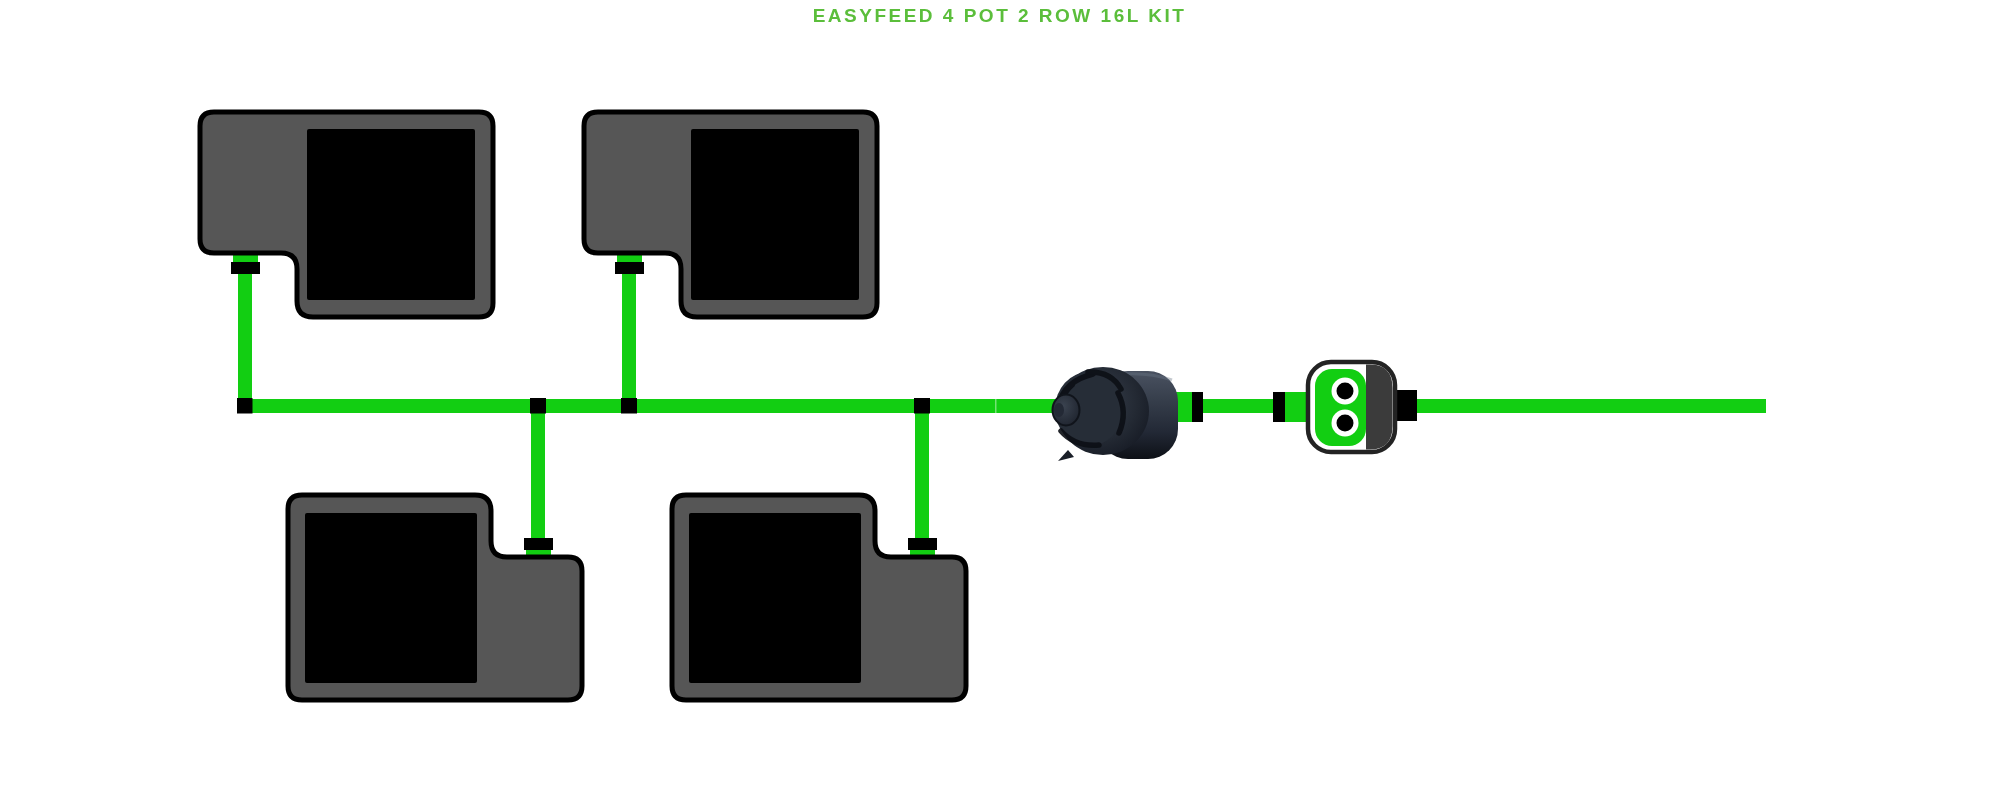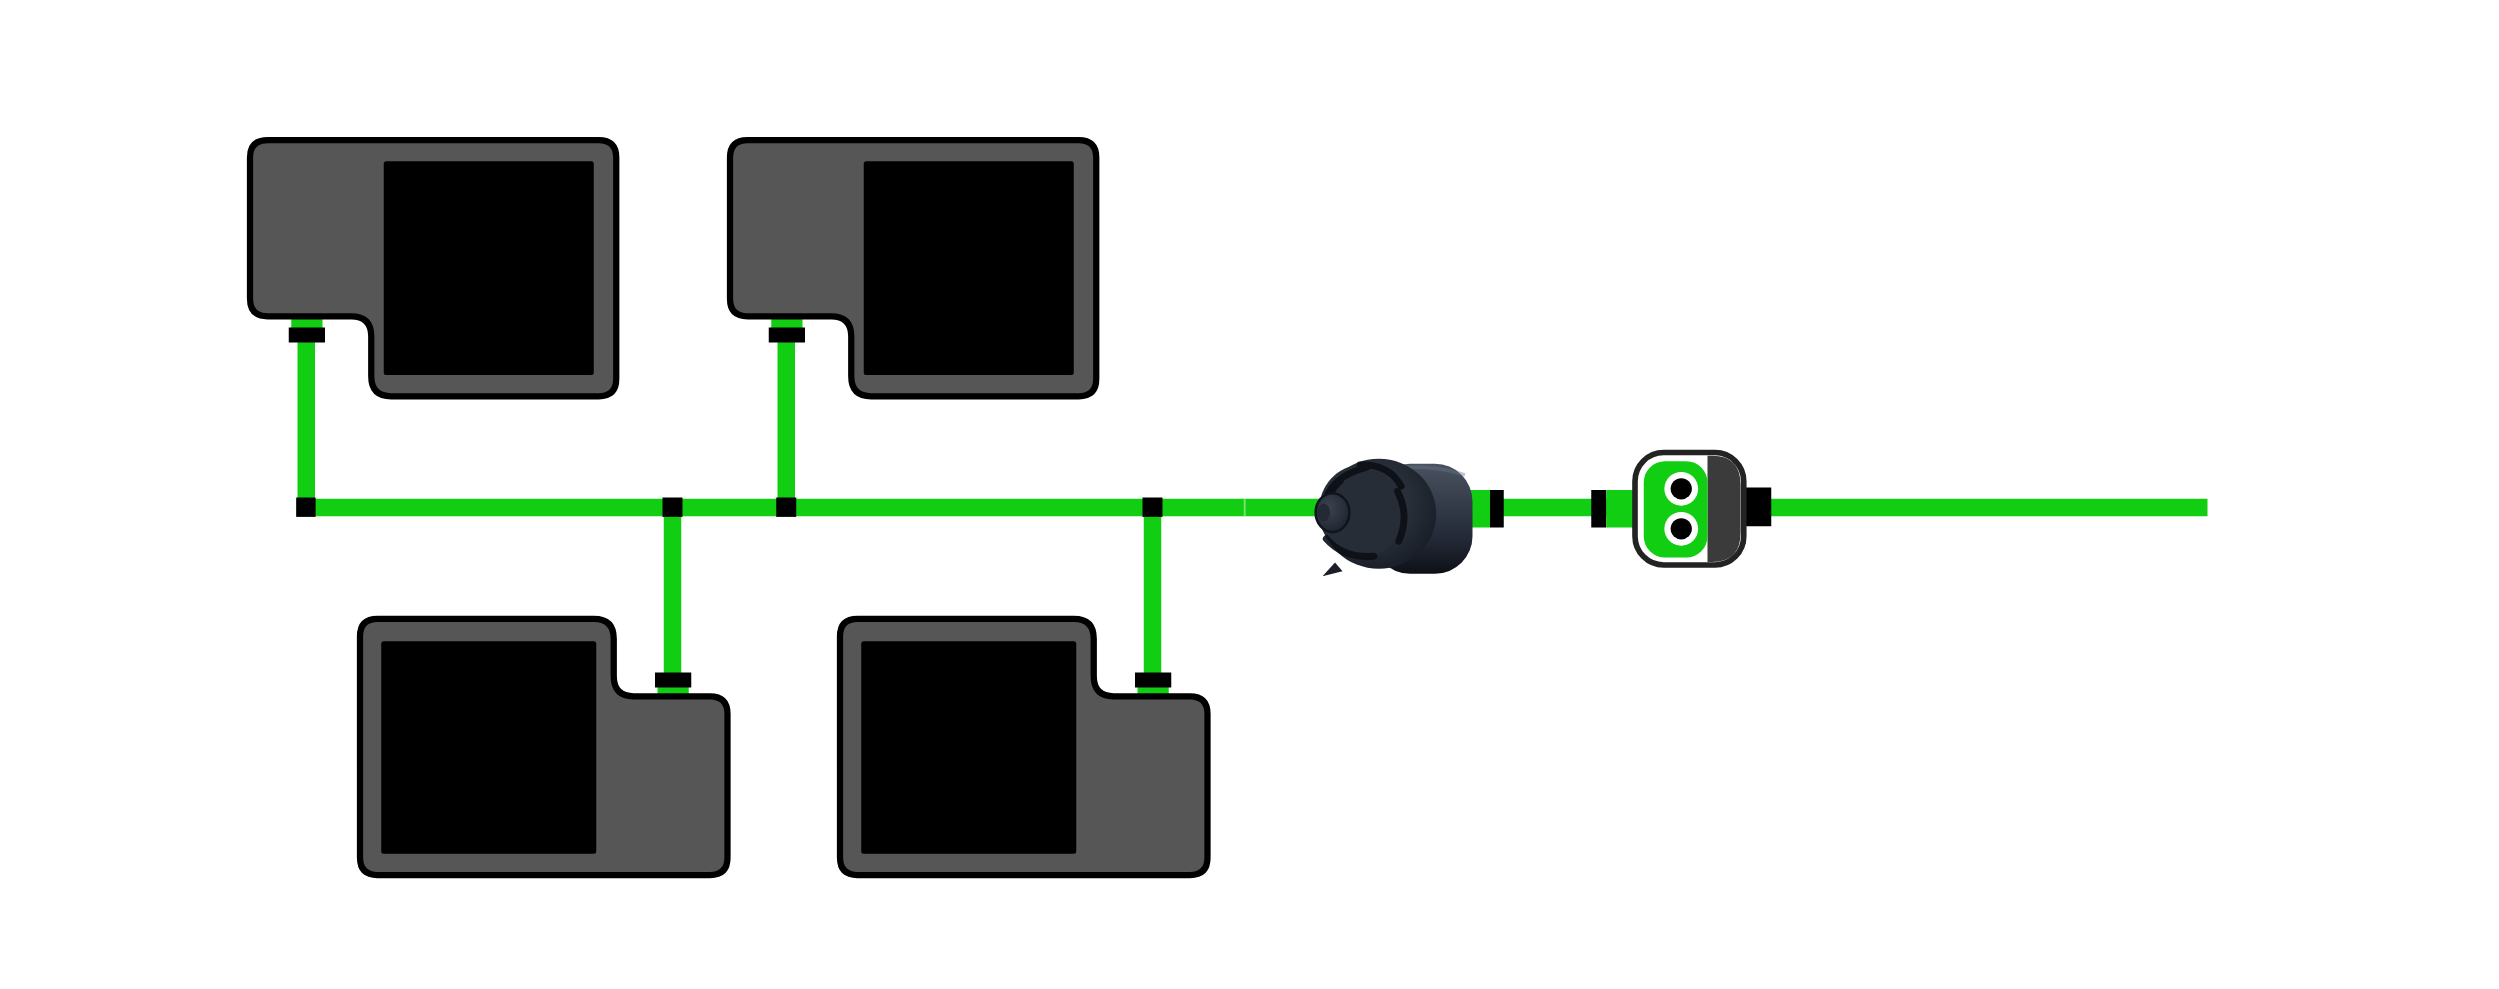--- a/index.html
+++ b/index.html
@@ -32,20 +32,21 @@
     font-family:"Liberation Sans", sans-serif;
     user-select:none;
   }
   svg{position:absolute;left:0;top:0;}
 </style>
 </head>
 <body>
 
 <div class="stage">
 
+  <div class="diagram-title">EASYFEED 4 POT 2 ROW 16L KIT</div>
 
   <svg width="1999" height="791" viewBox="0 0 1999 791">
     <defs>
       <linearGradient id="pumpBody" x1="0" y1="0" x2="0" y2="1">
         <stop offset="0" stop-color="#4a5261"></stop>
         <stop offset="0.35" stop-color="#353d4a"></stop>
         <stop offset="0.7" stop-color="#222835"></stop>
         <stop offset="1" stop-color="#0d1016"></stop>
       </linearGradient>
       <radialGradient id="pumpFace" cx="0.42" cy="0.4" r="0.75">

